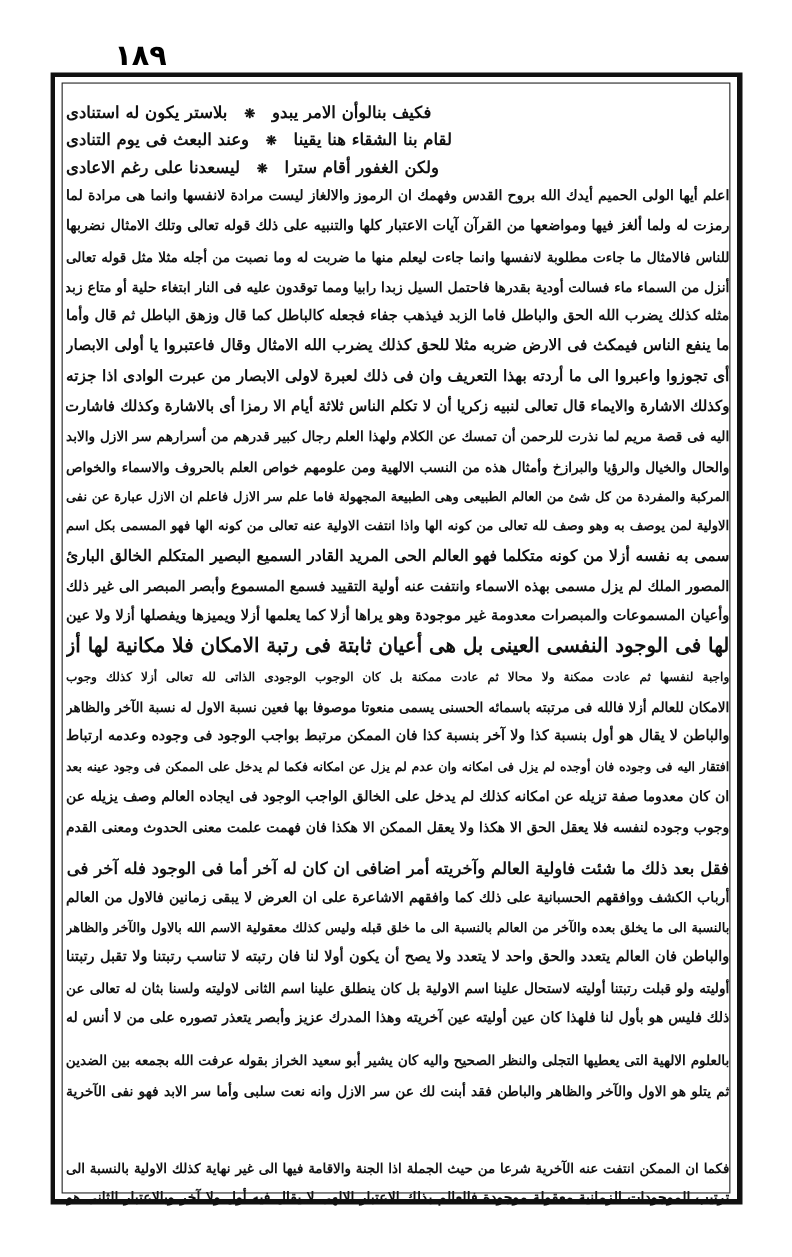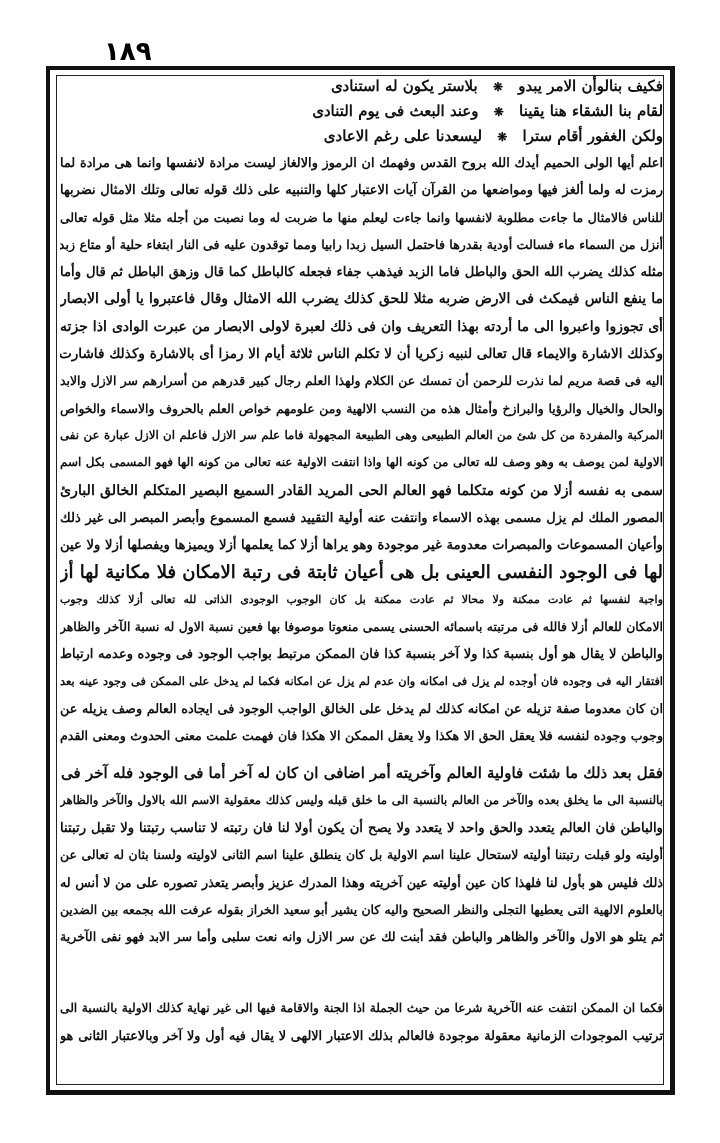--- a/index.html
+++ b/index.html
@@ -47,22 +47,22 @@
       border: 1.5px solid #222;
     }
     .content {
       position: absolute;
       left: 60px;
       top: 74px;
       width: 603px;
       direction: rtl;
     }
     .verses {
-      text-align: right;
-      margin-top: 0;
+      text-align: left;
+      margin-top: 16px;
     }
     .verse {
       font-size: 15px;
       line-height: 25px;
       height: 25px;
       white-space: nowrap;
       font-weight: bold;
       unicode-bidi: isolate;
     }
     .verse .hemistich {
@@ -133,22 +133,23 @@
     <div class="prose-line" style="font-size: 13px;">المصور الملك لم يزل مسمى بهذه الاسماء وانتفت عنه أولية التقييد فسمع المسموع وأبصر المبصر الى غير ذلك</div>
     <div class="prose-line" style="font-size: 13.2px;">وأعيان المسموعات والمبصرات معدومة غير موجودة وهو يراها أزلا كما يعلمها أزلا ويميزها ويفصلها أزلا ولا عين</div>
     <div class="prose-line" style="font-size: 18px;">لها فى الوجود النفسى العينى بل هى أعيان ثابتة فى رتبة الامكان فلا مكانية لها أزلا كما هى لها حالا وأبدا لم تكن قط</div>
     <div class="prose-line" style="font-size: 11px;">واجبة لنفسها ثم عادت ممكنة ولا محالا ثم عادت ممكنة بل كان الوجوب الوجودى الذاتى لله تعالى أزلا كذلك وجوب</div>
     <div class="prose-line" style="font-size: 12.4px;">الامكان للعالم أزلا فالله فى مرتبته باسمائه الحسنى يسمى منعوتا موصوفا بها فعين نسبة الاول له نسبة الآخر والظاهر</div>
     <div class="prose-line" style="font-size: 13px;">والباطن لا يقال هو أول بنسبة كذا ولا آخر بنسبة كذا فان الممكن مرتبط بواجب الوجود فى وجوده وعدمه ارتباط</div>
     <div class="prose-line" style="font-size: 11.4px;">افتقار اليه فى وجوده فان أوجده لم يزل فى امكانه وان عدم لم يزل عن امكانه فكما لم يدخل على الممكن فى وجود عينه بعد</div>
     <div class="prose-line" style="font-size: 12.8px;">ان كان معدوما صفة تزيله عن امكانه كذلك لم يدخل على الخالق الواجب الوجود فى ايجاده العالم وصف يزيله عن</div>
     <div class="prose-line" style="font-size: 12.6px;">وجوب وجوده لنفسه فلا يعقل الحق الا هكذا ولا يعقل الممكن الا هكذا فان فهمت علمت معنى الحدوث ومعنى القدم</div>
     <div class="prose-line" style="font-size: 15px; margin-top: 10px;">فقل بعد ذلك ما شئت فاولية العالم وآخريته أمر اضافى ان كان له آخر أما فى الوجود فله آخر فى كل زمان فرد وانتهاء عند</div>
+    <div class="prose-line" style="font-size: 12.8px;">أرباب الكشف ووافقهم الحسبانية على ذلك كما وافقهم الاشاعرة على ان العرض لا يبقى زمانين فالاول من العالم</div>
     <div class="prose-line" style="font-size: 11.8px;">بالنسبة الى ما يخلق بعده والآخر من العالم بالنسبة الى ما خلق قبله وليس كذلك معقولية الاسم الله بالاول والآخر والظاهر</div>
     <div class="prose-line" style="font-size: 13.2px;">والباطن فان العالم يتعدد والحق واحد لا يتعدد ولا يصح أن يكون أولا لنا فان رتبته لا تناسب رتبتنا ولا تقبل رتبتنا</div>
     <div class="prose-line" style="font-size: 12.4px;">أوليته ولو قبلت رتبتنا أوليته لاستحال علينا اسم الاولية بل كان ينطلق علينا اسم الثانى لاوليته ولسنا بثان له تعالى عن</div>
     <div class="prose-line" style="font-size: 12.8px;">ذلك فليس هو بأول لنا فلهذا كان عين أوليته عين آخريته وهذا المدرك عزيز وأبصر يتعذر تصوره على من لا أنس له</div>
-    <div class="prose-line" style="font-size: 12.4px;">بالعلوم الالهية التى يعطيها التجلى والنظر الصحيح واليه كان يشير أبو سعيد الخراز بقوله عرفت الله بجمعه بين الضدين</div>
+    <div class="prose-line" style="font-size: 12.4px; margin-top: 11px;">بالعلوم الالهية التى يعطيها التجلى والنظر الصحيح واليه كان يشير أبو سعيد الخراز بقوله عرفت الله بجمعه بين الضدين</div>
     <div class="prose-line" style="font-size: 12.6px;">ثم يتلو هو الاول والآخر والظاهر والباطن فقد أبنت لك عن سر الازل وانه نعت سلبى وأما سر الابد فهو نفى الآخرية</div>
     <div class="prose-line" style="font-size: 12.2px; margin-top: 44px;">فكما ان الممكن انتفت عنه الآخرية شرعا من حيث الجملة اذا الجنة والاقامة فيها الى غير نهاية كذلك الاولية بالنسبة الى</div>
     <div class="prose-line" style="font-size: 12.8px;">ترتيب الموجودات الزمانية معقولة موجودة فالعالم بذلك الاعتبار الالهى لا يقال فيه أول ولا آخر وبالاعتبار الثانى هو</div>
   </div>
 </div>
 
 </body></html>

